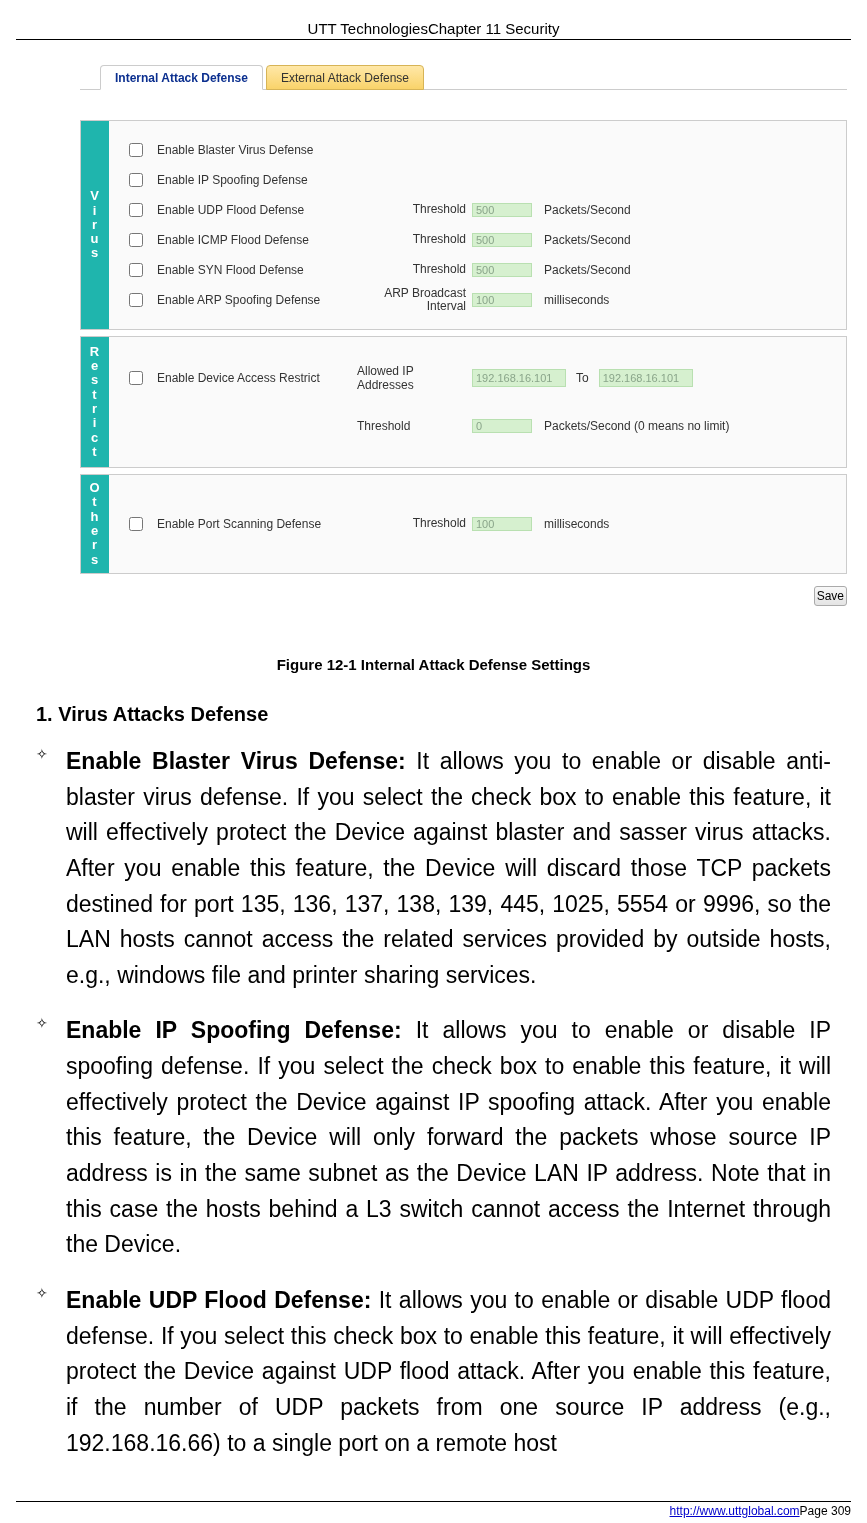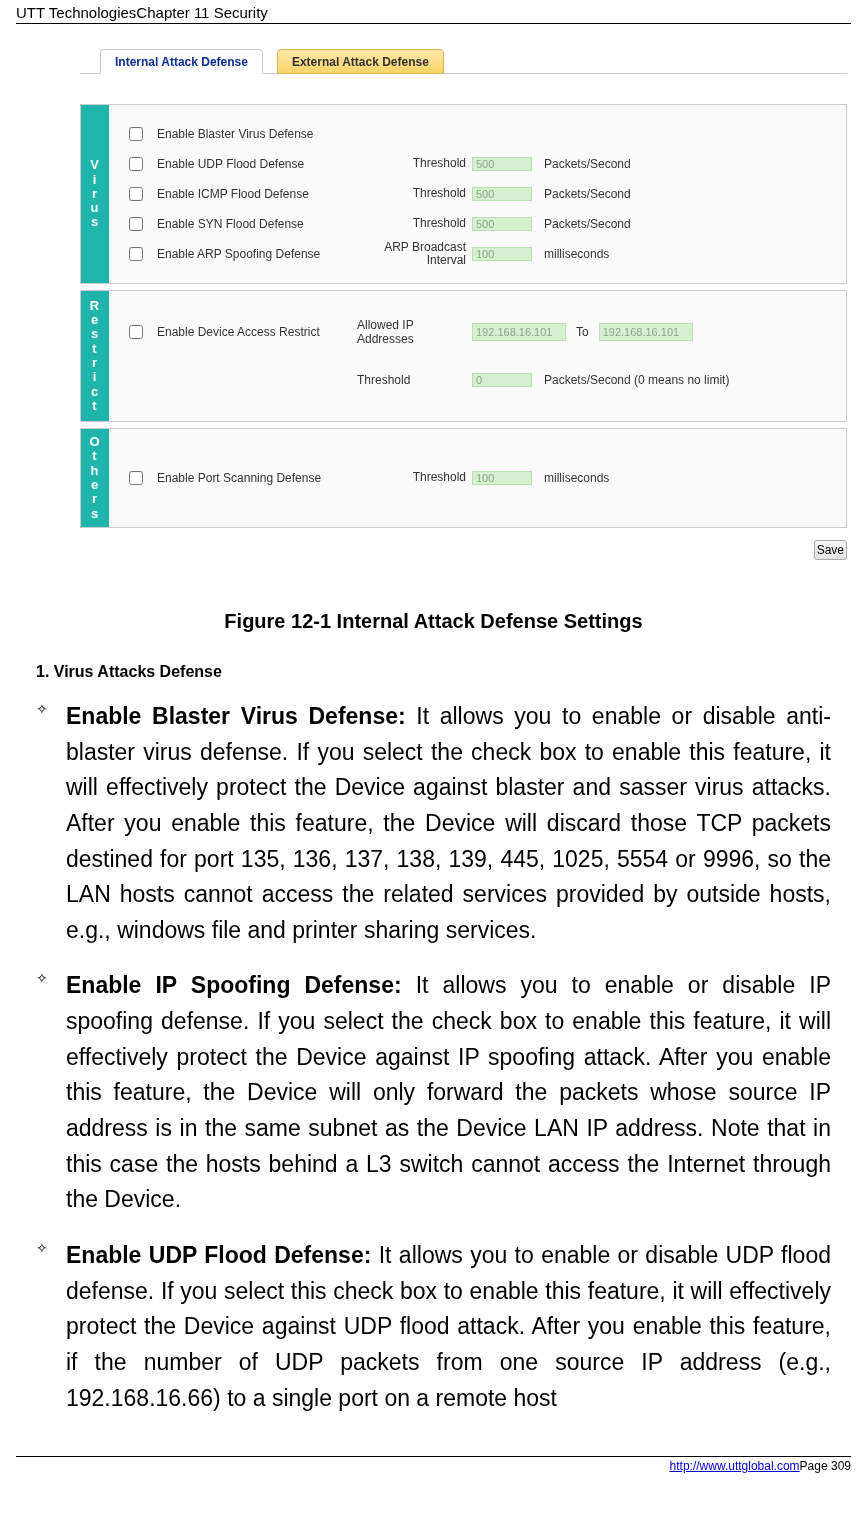--- a/index.html
+++ b/index.html
@@ -6,23 +6,24 @@
   body {
     font-family: Arial, sans-serif;
     font-size: 14px;
     color: #000;
     background: #fff;
     width: 867px;
     position: relative;
   }
   .page-header {
     display: flex;
-    justify-content: flex-start;
+    justify-content: center;
     padding: 4px 16px 2px 16px;
     font-size: 15px;
+    margin-top: 16px;
   }
   .page-header-line {
     border-top: 1.5px solid #000;
     margin: 0 16px 20px 16px;
   }
   .figure-wrap {
     margin: 0 20px 0 80px;
   }
   .tabbar {
     display: flex;
@@ -43,23 +44,22 @@
   .tab.active {
     color: #0b2f8f;
     font-weight: bold;
     background: #fff;
     border: 1px solid #ccc;
     border-bottom: 1px solid #fff;
   }
   .tab.inactive {
     background: linear-gradient(#ffe8a8, #f9d36a);
     border: 1px solid #d7b456;
-    font-weight: bold;
+    font-weight: normal;
     color: #333;
-    margin-left: 11px;
   }
   .panels { margin-top: 30px; }
   .panel {
     display: flex;
     border: 1px solid #ccc;
     margin-bottom: 6px;
     background: #fafafa;
   }
   .panel-side {
     width: 28px;
@@ -128,28 +128,28 @@
   .save-btn {
     background: linear-gradient(#f8f8f8, #e4e4e4);
     border: 1px solid #aaa;
     border-radius: 3px;
     padding: 2px 2px;
     font-size: 12px;
   }
   .figure-caption {
     text-align: center;
     font-weight: bold;
-    font-size: 20px;
+    font-size: 15px;
     margin: 50px 0 30px 0;
   }
   .content {
     padding: 0 36px 0 36px;
   }
   .section-heading {
-    font-size: 16px;
+    font-size: 20px;
     font-weight: bold;
     margin: 12px 0 18px 0;
   }
   .bullet-row {
     display: flex;
     margin: 0 0 20px 0;
   }
   .bullet-sym {
     width: 30px;
     flex: none;
@@ -197,20 +197,24 @@
         <span>V</span>
           <span>i</span>
           <span>r</span>
           <span>u</span>
           <span>s</span>
       </div>
       <div class="panel-body">
         <div class="form-row">
           <input type="checkbox" class="chk" style="">
           <span class="opt-label">Enable Blaster Virus Defense</span>
+        </div>
+        <div class="form-row">
+          <input type="checkbox" class="chk" style="">
+          <span class="opt-label">Enable IP Spoofing Defense</span>
         </div>
         <div class="form-row">
           <input type="checkbox" class="chk" style="">
           <span class="opt-label">Enable UDP Flood Defense</span>
           <span class="mid-label">Threshold</span>
           <input class="num-input" value="500" style="">
           <span class="unit">Packets/Second</span>
         </div>
         <div class="form-row">
           <input type="checkbox" class="chk" style="">

